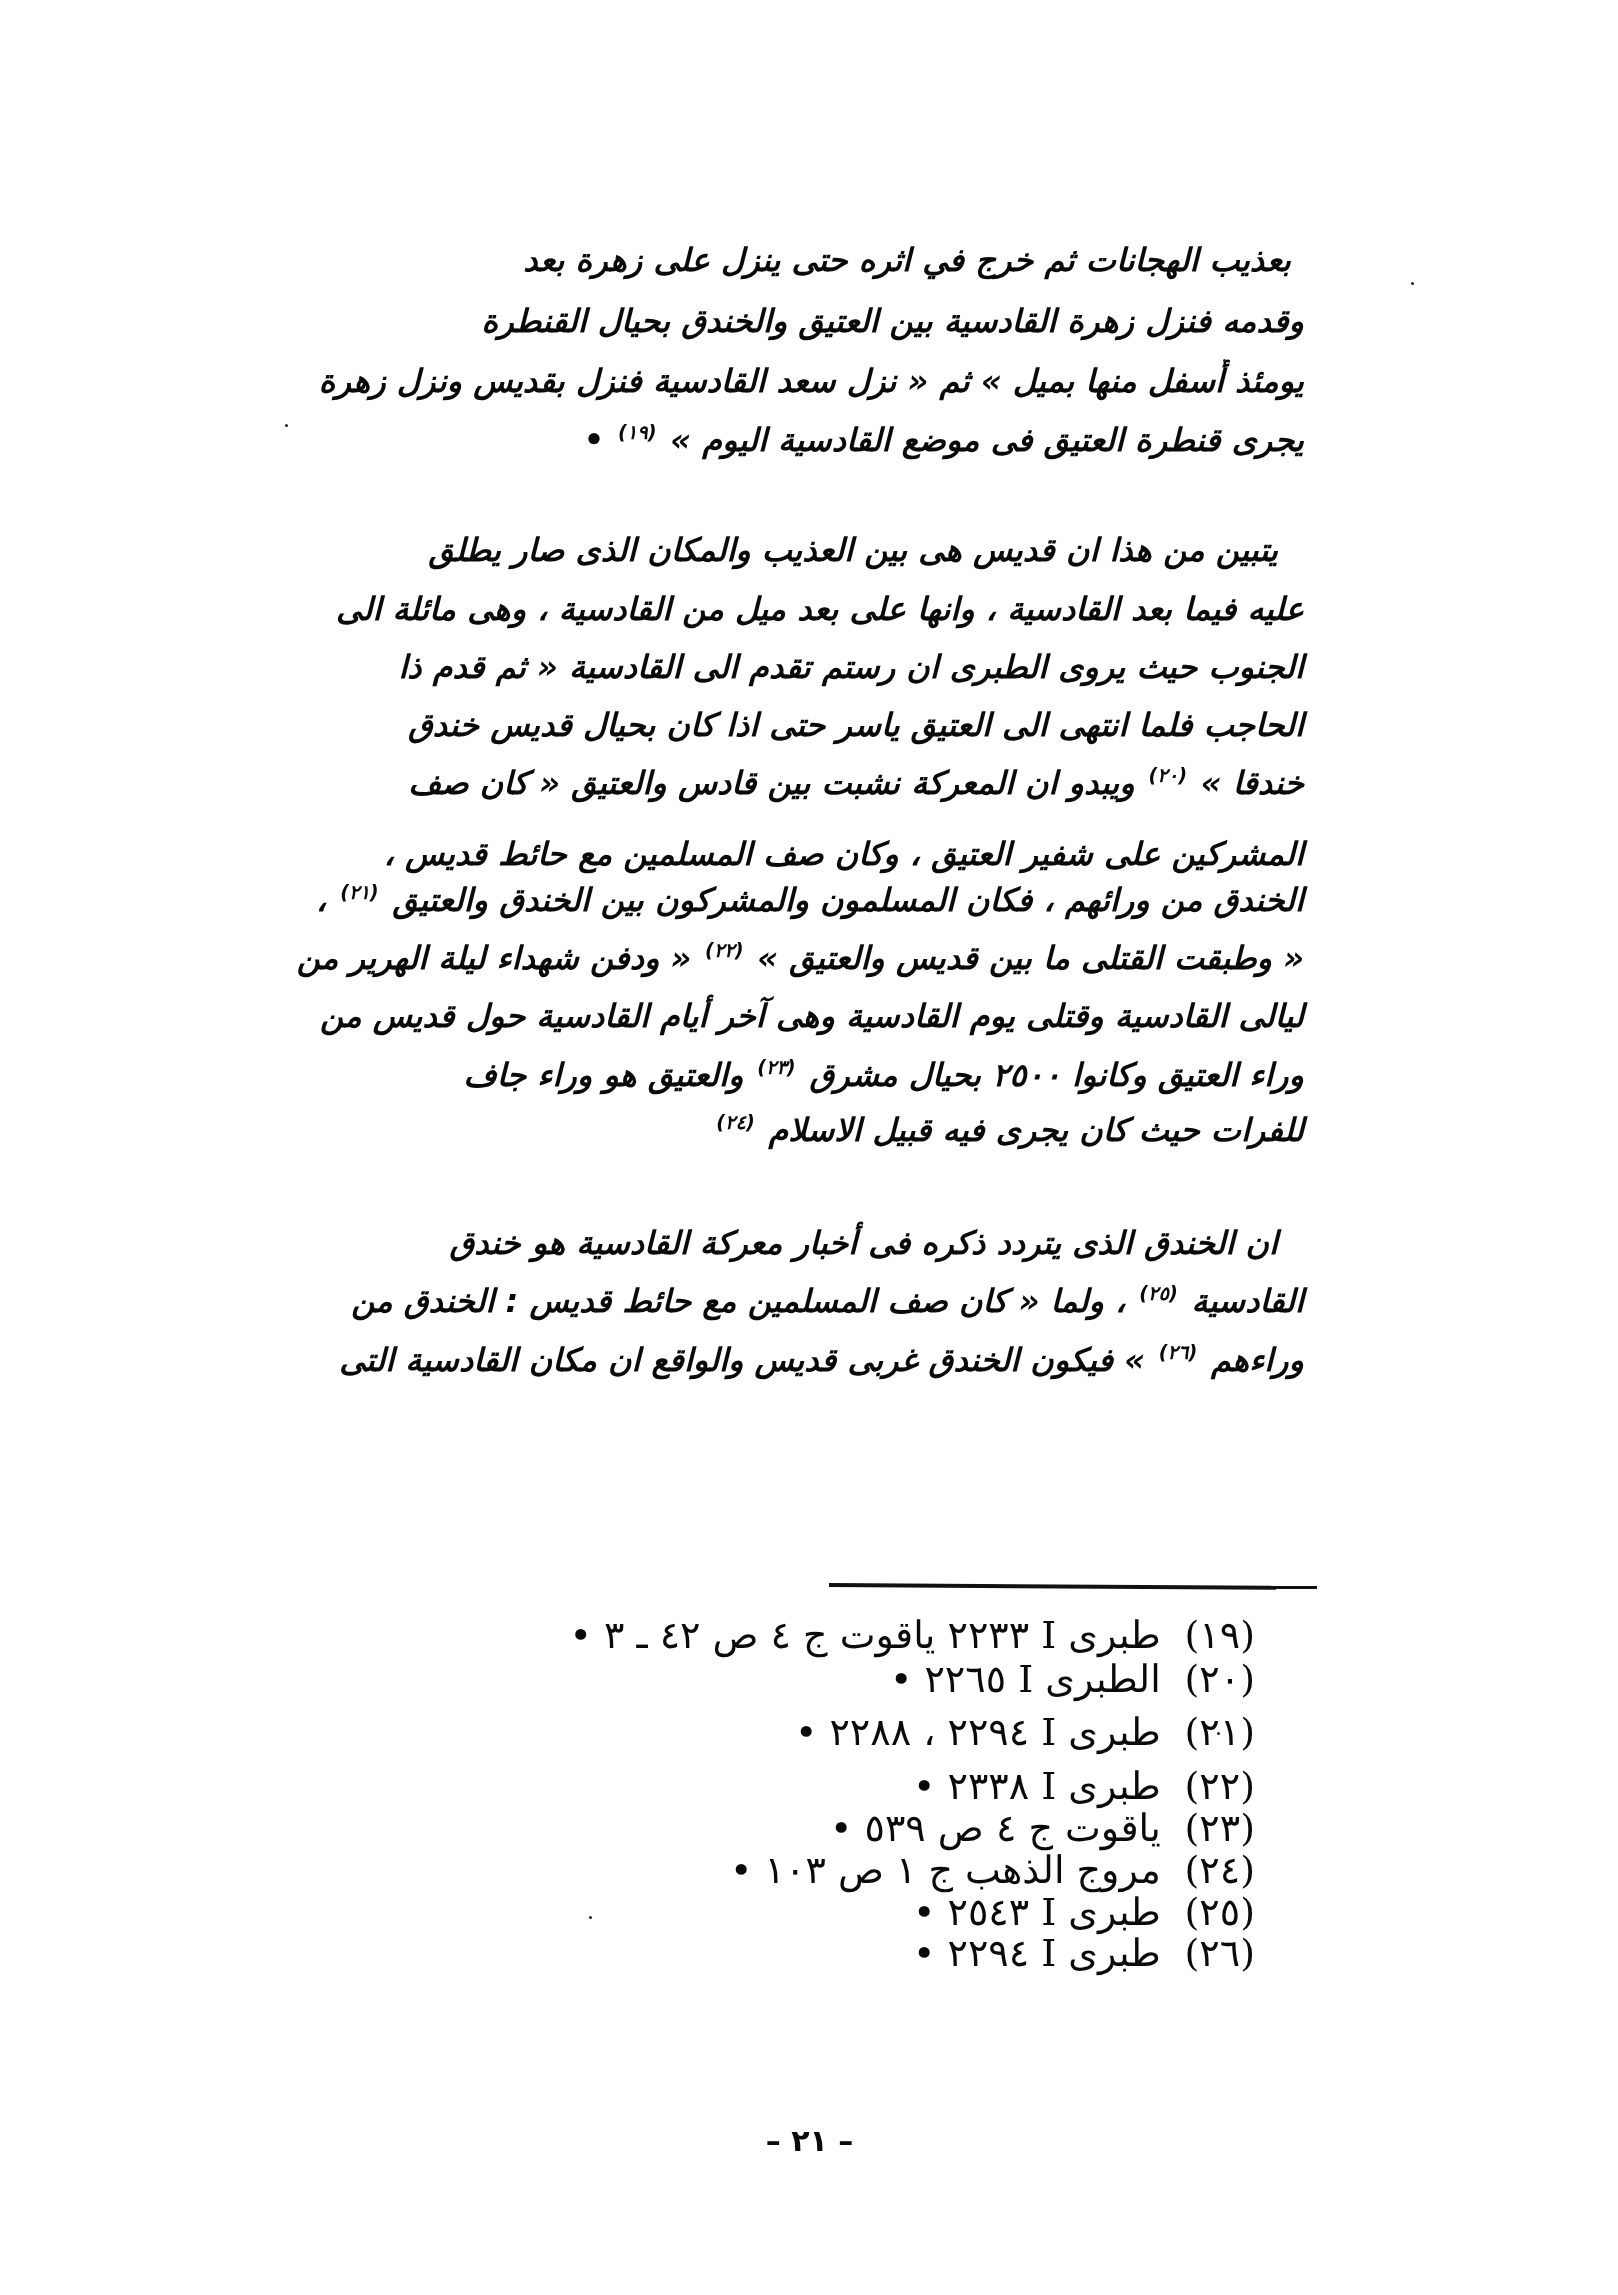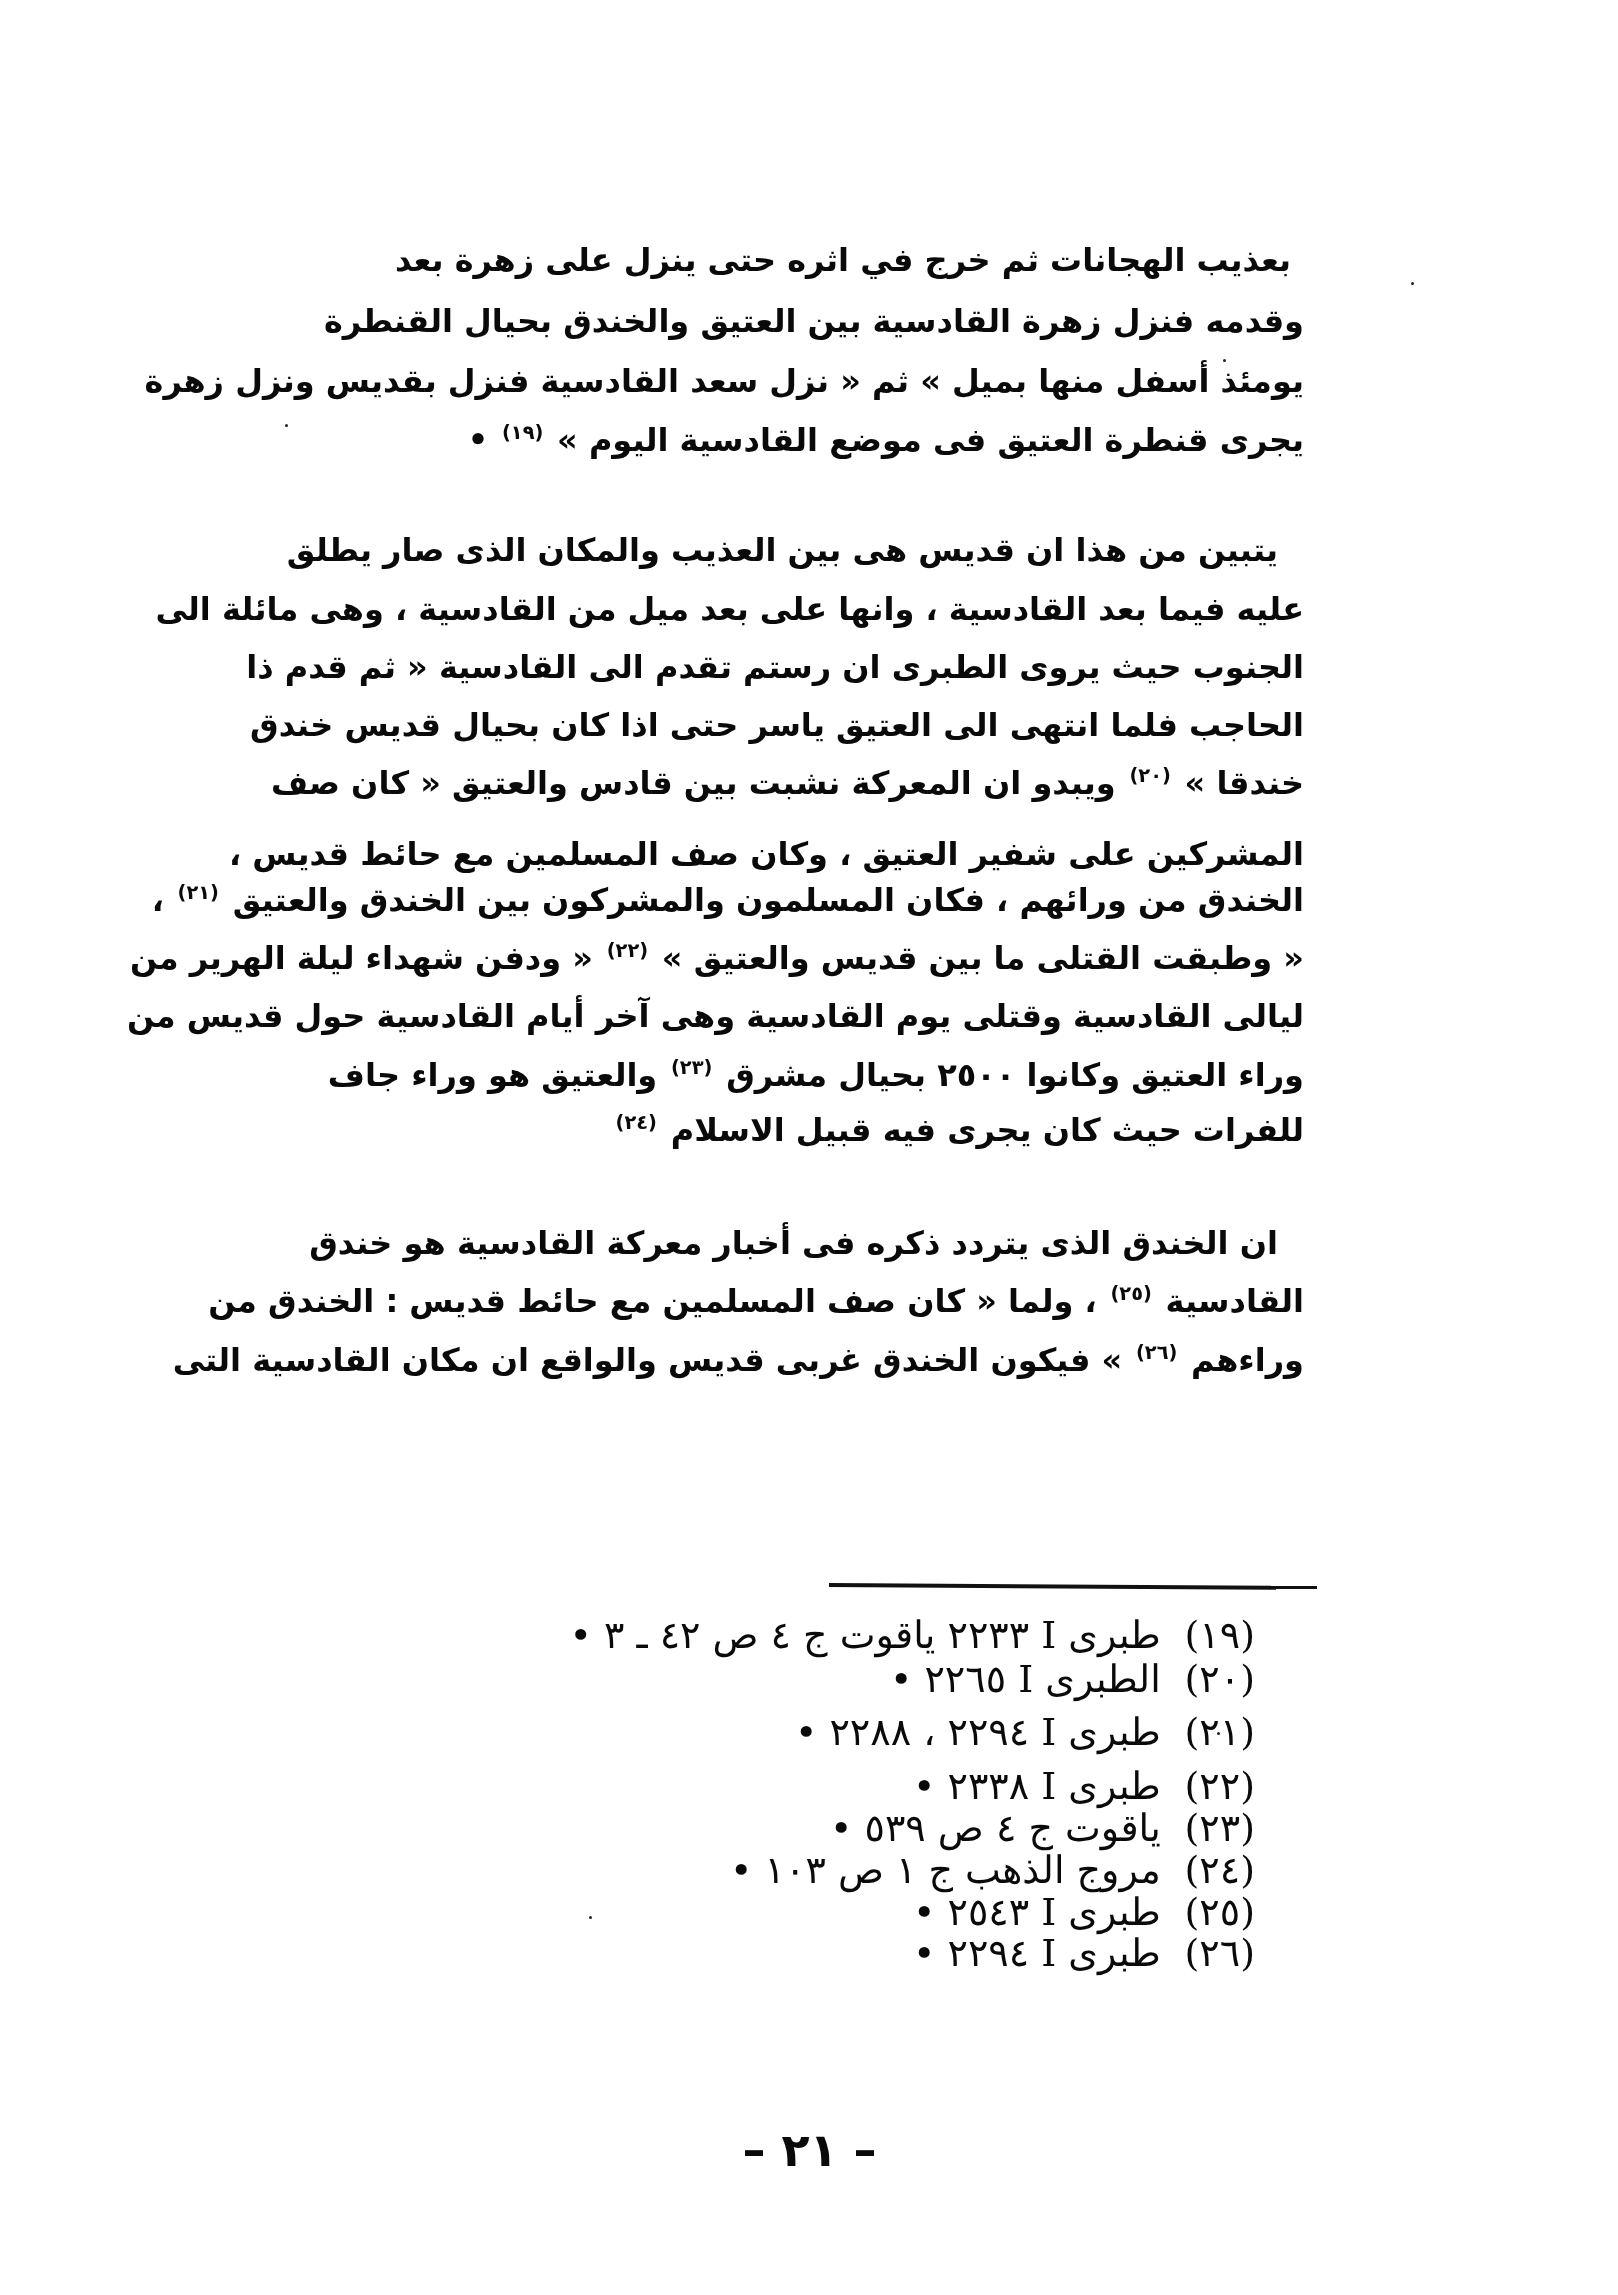--- a/index.html
+++ b/index.html
@@ -30,20 +30,21 @@
     }
     .line {
       position: absolute;
       right: 0;
       white-space: nowrap;
       font-size: 32px;
       font-weight: bold;
       line-height: 52px;
       direction: rtl;
       unicode-bidi: embed;
+      font-style: italic;
     }
     .fn-ref {
       font-size: 19.4px;
       vertical-align: super;
       line-height: 0;
       font-weight: bold;
       margin: 0 2.6px;
     }
     .divider {
       position: absolute;
@@ -81,21 +82,21 @@
     }
     .fn-num {
       margin-left: 11.7px;
     }
     .page-number {
       position: absolute;
       left: 706px;
       top: 2123px;
       width: 207px;
       text-align: center;
-      font-size: 46px;
+      font-size: 30px;
       font-weight: bold;
       direction: rtl;
       letter-spacing: 3.9px;
     }
     .speck {
       position: absolute;
       width: 3.2px; height: 3.2px;
       background: #222;
       border-radius: 50%;
     }

